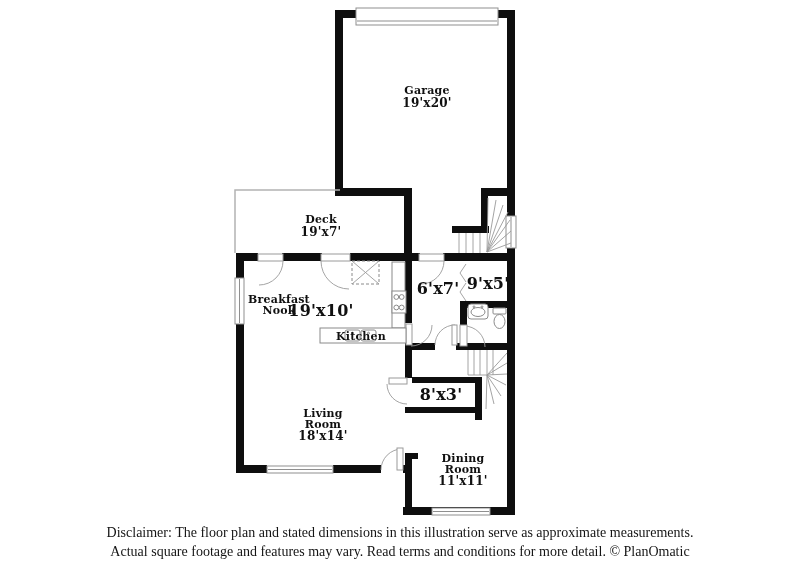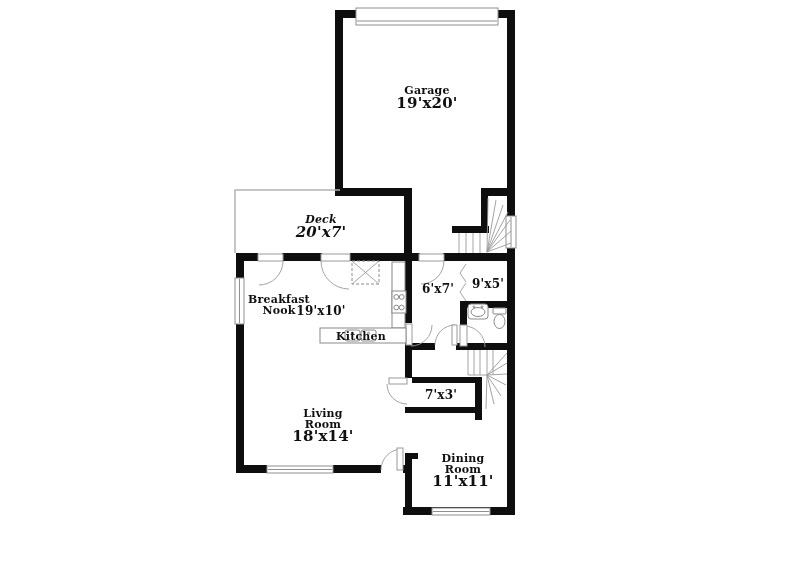--- a/index.html
+++ b/index.html
@@ -14,22 +14,22 @@
   .arc{fill:none;stroke:var(--door-stroke,#9a9a9a);stroke-width:0.9;}
   .thin{fill:none;stroke:var(--stair-stroke,#9a9a9a);stroke-width:0.9;}
   .fix{fill:#fff;stroke:var(--fixture-stroke,#8a8a8a);stroke-width:1;}
   .dash{fill:#fff;stroke:var(--fixture-stroke,#8a8a8a);stroke-width:1;stroke-dasharray:3 2;}
   .deckline{fill:none;stroke:#b3b3b3;stroke-width:1.5;}
   
   .room-label{position:absolute;transform:translate(-50%,-50%);text-align:center;
     font-family:"DejaVu Serif",serif;font-weight:bold;color:var(--label,#101010);
     font-size:11px;line-height:10.5px;letter-spacing:0.2px;pointer-events:none;}
   .room-label .nm{white-space:normal;margin:0 auto;}
-  .room-label .dims{font-size:15px;line-height:10px;margin-top:1px;}
-  .dims-only{font-size:12px;line-height:10px;}
+  .room-label .dims{font-size:12px;line-height:10px;margin-top:1px;}
+  .dims-only{font-size:16px;line-height:10px;}
   .w66{width:66px;} .w48{width:48px;}
   .disclaimer{position:absolute;left:0;right:0;top:523px;text-align:center;
     font-family:"Liberation Serif",serif;font-size:14px;line-height:19px;color:#141414;}
 </style>
 </head>
 <body>
 
 <div class="canvas">
 
   <svg class="plan-svg" width="800" height="582" viewBox="0 0 800 582">
@@ -206,23 +206,23 @@
       <rect class="fix" x="493" y="308" width="13" height="6" rx="1"></rect>
       <ellipse class="fix" cx="499.5" cy="321.5" rx="5.5" ry="7"></ellipse>
     </g>
   </svg>
 
   <div class="room-label" style="left:427px;top:97px;">
     <div class="nm">Garage</div>
     <div class="dims">19'x20'</div>
   </div>
 
-  <div class="room-label" style="left:321px;top:226px;font-style:italic;">
+  <div class="room-label" style="left:321px;top:226px;">
     <div class="nm">Deck</div>
-    <div class="dims">20'x7'</div>
+    <div class="dims">19'x7'</div>
   </div>
 
   <div class="room-label" style="left:279px;top:305px;">
     <div class="nm w66">Breakfast Nook</div>
   </div>
 
   <div class="room-label" style="left:361px;top:300px;margin-top:37px;">
     <div class="nm">Kitchen</div>
   </div>
   <div class="room-label dims-only" style="left:321px;top:311px;">
@@ -236,22 +236,26 @@
   <div class="room-label dims-only" style="left:488px;top:284px;">
     <div>9'x5'</div>
   </div>
 
   <div class="room-label" style="left:323px;top:409px;margin-top:16px;">
     <div class="nm w48">Living Room</div>
     <div class="dims">18'x14'</div>
   </div>
 
   <div class="room-label dims-only" style="left:441px;top:395px;">
-    <div>7'x3'</div>
+    <div>8'x3'</div>
   </div>
 
   <div class="room-label" style="left:463px;top:470px;">
     <div class="nm w48">Dining Room</div>
     <div class="dims">11'x11'</div>
   </div>
 
+  <div class="disclaimer">
+    <div>Disclaimer: The floor plan and stated dimensions in this illustration serve as approximate measurements.</div>
+    <div>Actual square footage and features may vary. Read terms and conditions for more detail. © PlanOmatic</div>
+  </div>
 
 </div>
 
 </body></html>

